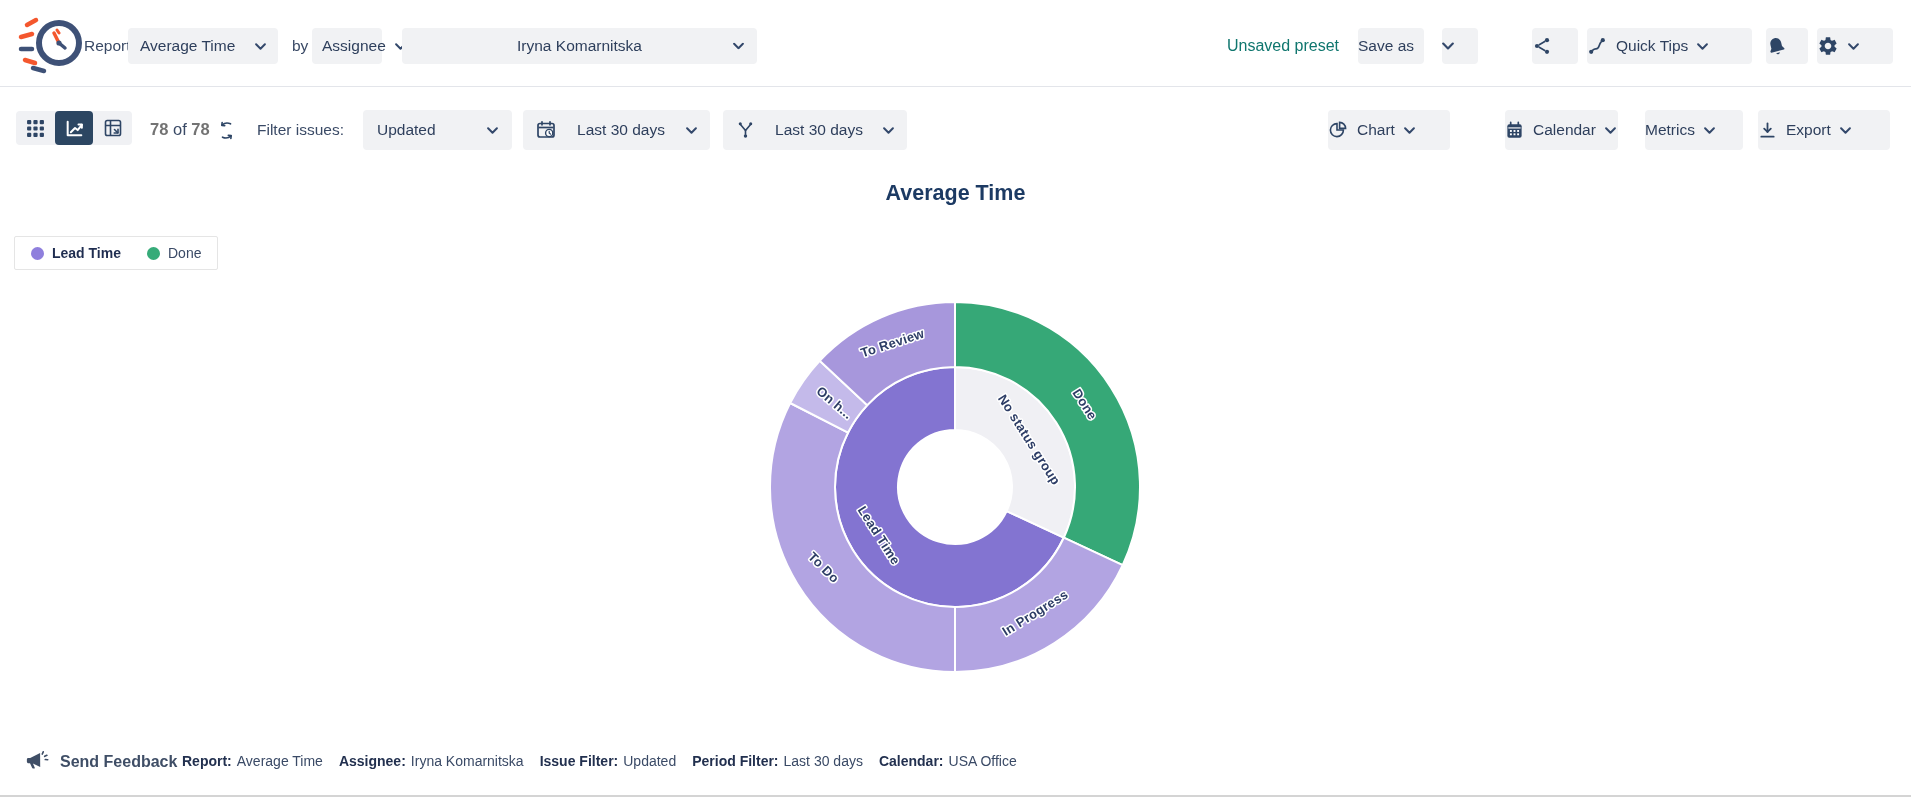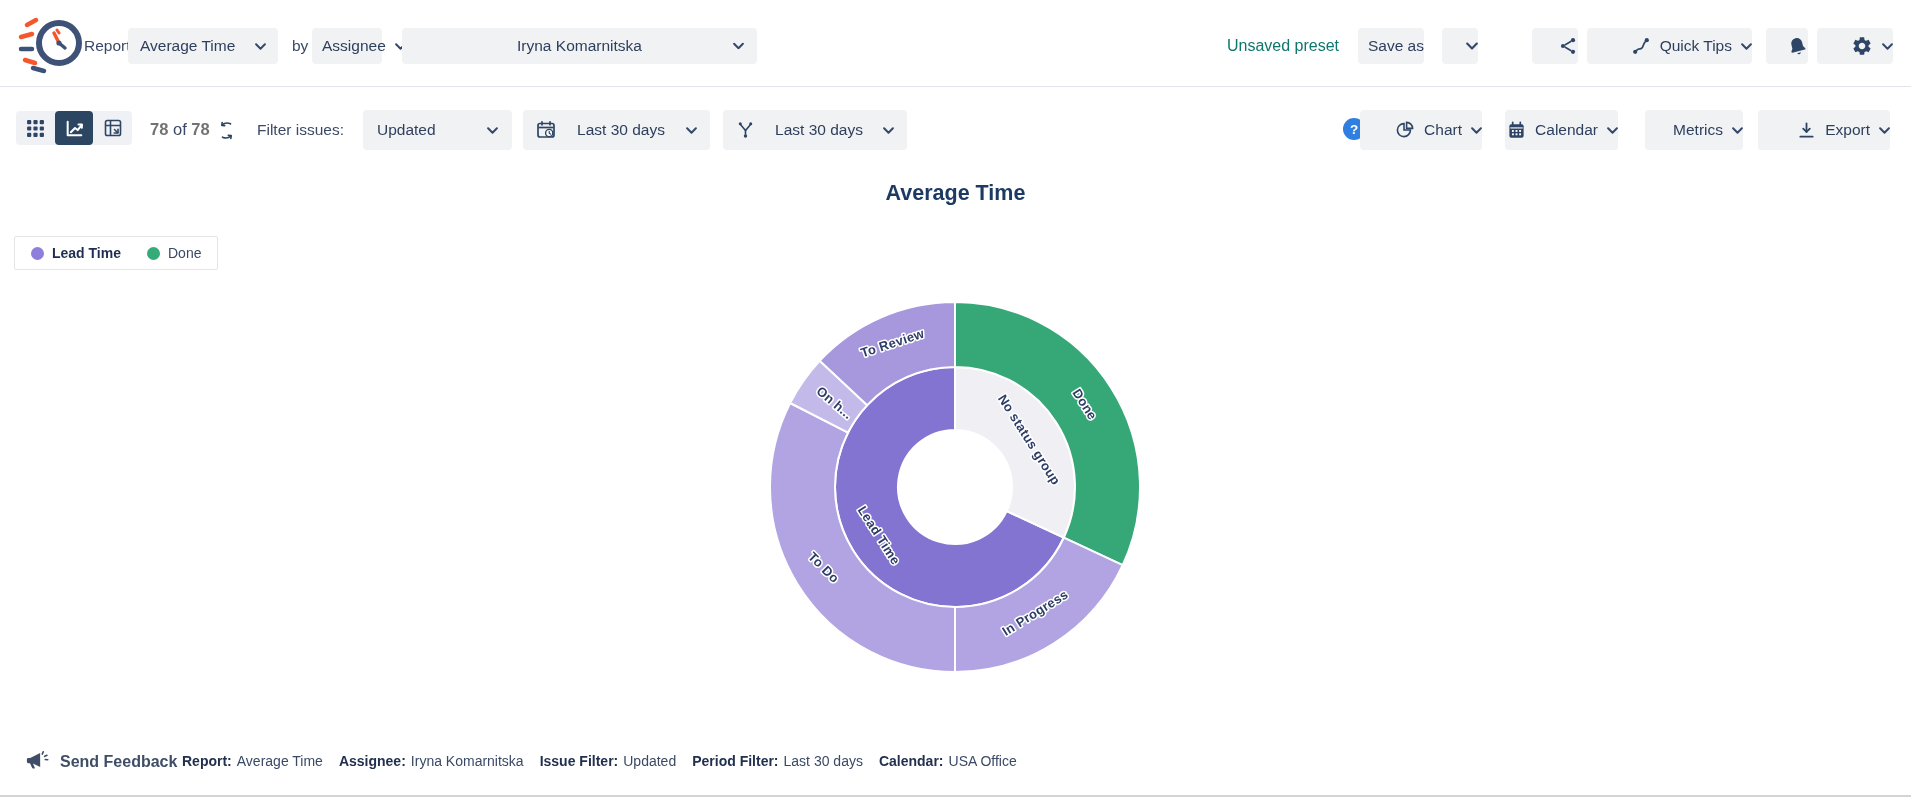--- a/index.html
+++ b/index.html
@@ -1,21 +1,21 @@
 <!DOCTYPE html>
 <html><head>
 <meta charset="utf-8">
 <style>
   *{margin:0;padding:0;box-sizing:border-box}
   html,body{width:1911px;height:799px}
   body{position:relative;background:#fff;font-family:"Liberation Sans","DejaVu Sans",sans-serif;color:#2e3f5c;overflow:hidden}
   .abs{position:absolute}
   .vc{transform:translateY(-50%)}
   .row1{position:absolute;left:0;top:0;width:1911px;height:87px;background:#fff;border-bottom:1px solid #e3e5ea;z-index:2}
-  .btn{position:absolute;display:flex;align-items:center;justify-content:flex-end;gap:9px;background:#f1f2f4;border:none;border-radius:4px;color:#2e3f5c;font-family:inherit;font-size:15.5px;cursor:pointer;white-space:nowrap}
+  .btn{position:absolute;display:flex;align-items:center;justify-content:flex-start;gap:9px;background:#f1f2f4;border:none;border-radius:4px;color:#2e3f5c;font-family:inherit;font-size:15.5px;cursor:pointer;white-space:nowrap}
   .r1{top:28px;height:36px}
   .r2{top:110px;height:40px}
   .sel{justify-content:space-between;padding:0 12px}
   .sel-center{justify-content:center;position:relative}
   .sel-center .chev{position:absolute;right:13px;top:50%;transform:translateY(-50%)}
   .lbl{position:absolute;font-size:15.5px;color:#3a4a66;white-space:nowrap}
   .muted{color:#0f766e;font-size:16px}
   .chev{flex:0 0 auto}
   .chev path{fill:none;stroke:#33486b;stroke-width:1.8;stroke-linecap:round;stroke-linejoin:round}
   .vg{position:absolute;left:16px;top:111px;width:116px;height:34px;background:#f0f1f4;border-radius:4px;display:flex}
@@ -230,21 +230,21 @@
     <span>Last 30 days</span>
     <svg class="chev" width="11" height="7" viewBox="0 0 10 6">
         <path d="M1 1l4 4 4-4"></path>
       </svg>
   </button>
 
   <button class="help">
       <span>?</span>
     </button>
 
-  <button class="btn r2" style="left:1360px;width:122px">
+  <button class="btn r2" style="left:1328px;width:122px">
     <svg width="20" height="20" viewBox="0 0 20 20">
       <g fill="none" stroke="#2e4565" stroke-width="1.6">
         <path d="M9 3.6A6.5 6.5 0 1 0 15.4 10H9z"></path>
         <path d="M11.6 2.4a6 6 0 0 1 6 6h-6z"></path>
       </g>
     </svg>
     <span>Chart</span>
     <svg class="chev" width="11" height="7" viewBox="0 0 10 6">
         <path d="M1 1l4 4 4-4"></path>
       </svg>

